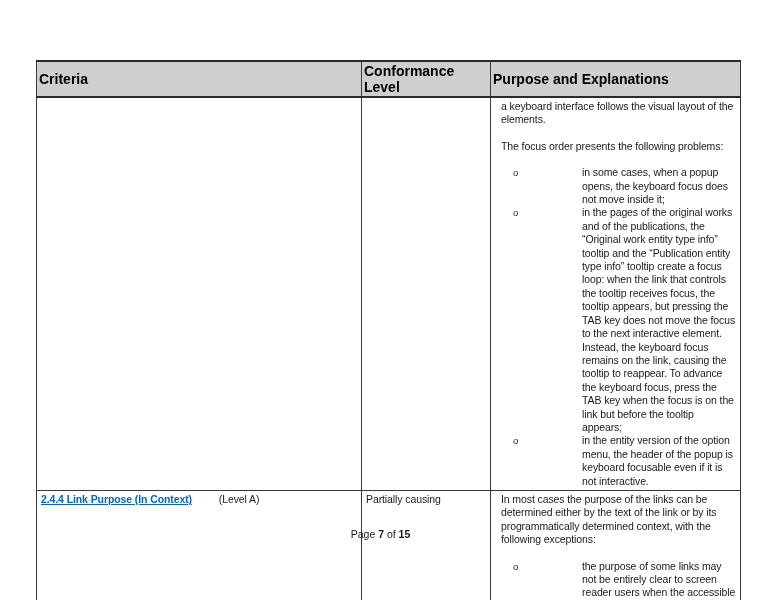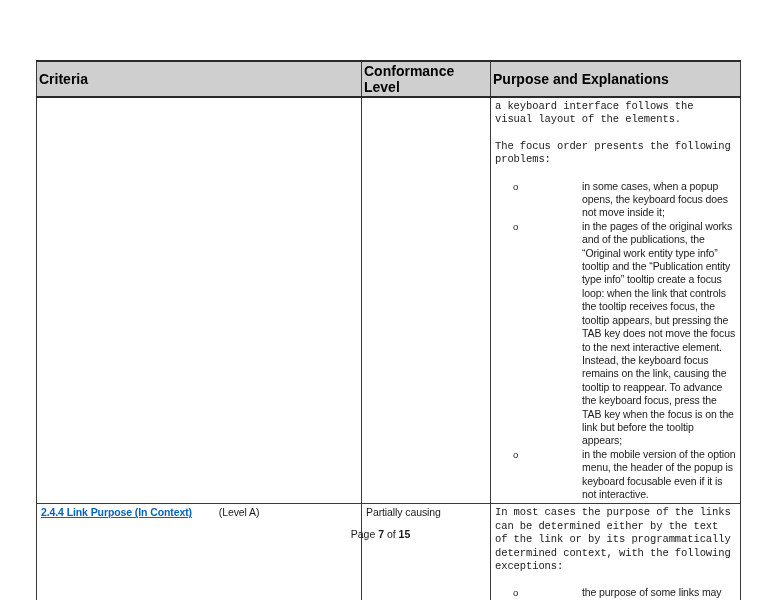--- a/index.html
+++ b/index.html
@@ -39,21 +39,21 @@
     border: 1px solid #3a3a3a;
     vertical-align: top;
     font-size: 10.5px;
     line-height: 13.4px;
     letter-spacing: -0.1px;
     padding: 2px 4px;
     color: #1a1a1a;
   }
   tr.row-continued td { height: 285px; }
   tr.row-criteria td { height: 142px; border-bottom: 3px solid #141414; }
-  .remarks p { margin: 0 0 13px 0; font-family: Liberation Mono, monospace; }
+  .remarks p { margin: 0 0 13px 6px; }
   .remarks p:last-of-type { margin-bottom: 13px; }
   ul.circle-list {
     list-style: none;
     margin: 0;
     padding: 0 0 0 18px;
   }
   ul.circle-list li {
     display: flex;
     align-items: flex-start;
   }
@@ -110,21 +110,21 @@
             <li>
               <span class="bullet-marker">o</span>
               <span class="bullet-text">in some cases, when a popup opens, the keyboard focus does not move inside it;</span>
             </li>
             <li>
               <span class="bullet-marker">o</span>
               <span class="bullet-text">in the pages of the original works and of the publications, the “Original work entity type info” tooltip and the “Publication entity type info” tooltip create a focus loop: when the link that controls the tooltip receives focus, the tooltip appears, but pressing the TAB key does not move the focus to the next interactive element. Instead, the keyboard focus remains on the link, causing the tooltip to reappear. To advance the keyboard focus, press the TAB key when the focus is on the link but before the tooltip appears;</span>
             </li>
             <li>
               <span class="bullet-marker">o</span>
-              <span class="bullet-text">in the mobile version of the option menu, the header of the popup is keyboard focusable even if it is not interactive.</span>
+              <span class="bullet-text">in the entity version of the option menu, the header of the popup is keyboard focusable even if it is not interactive.</span>
             </li>
           </ul>
         </td>
       </tr>
       <tr class="row-criteria">
         <td class="criteria-cell">
           <a href="#">2.4.4 Link Purpose (In Context)</a><span class="criteria-suffix"> (Level A)</span>
         </td>
         <td>Partially causing</td>
         <td class="remarks">

